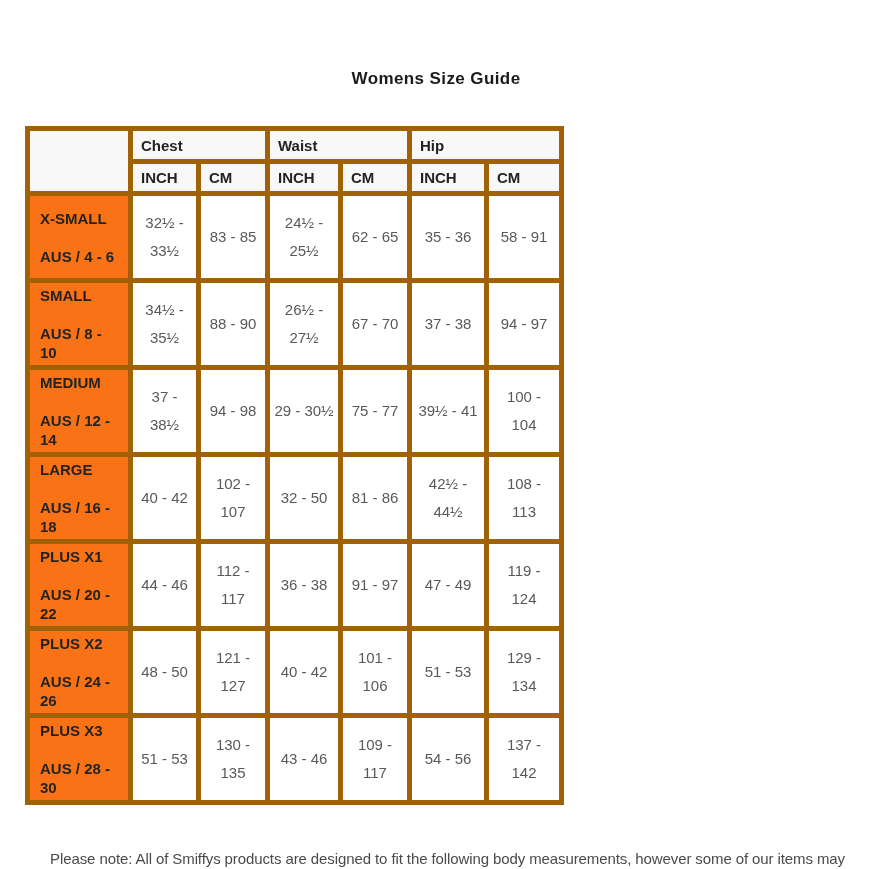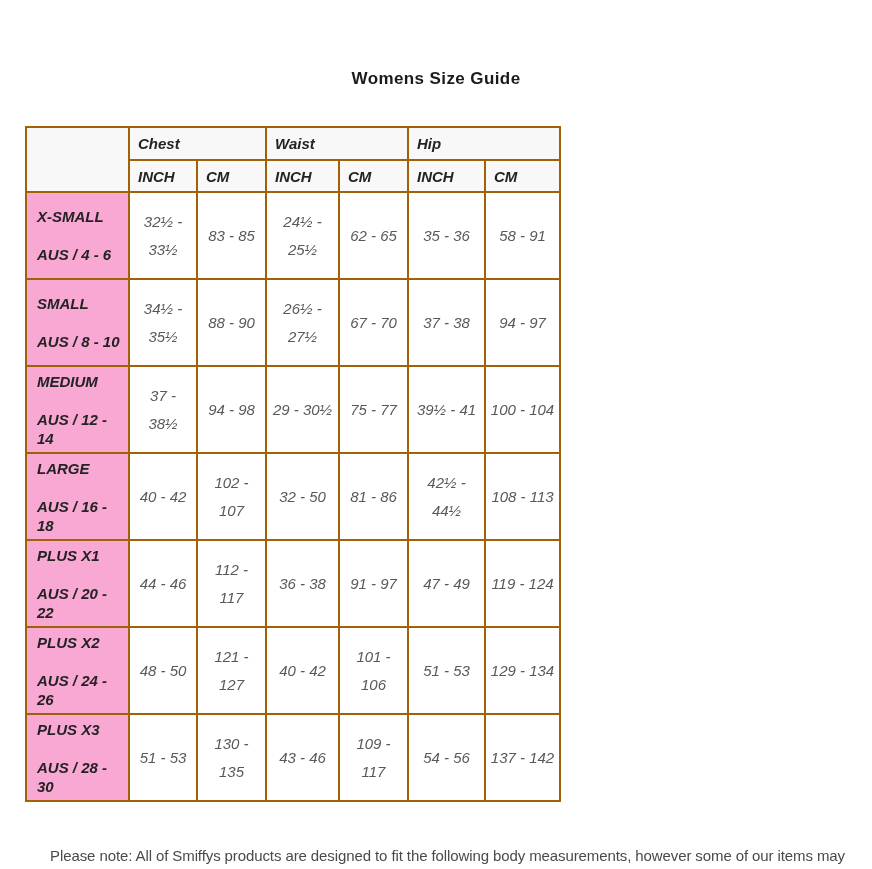--- a/index.html
+++ b/index.html
@@ -21,35 +21,34 @@
   }
 
   table.size-table {
     border-collapse: collapse;
     table-layout: fixed;
     width: 534px;
     margin: 37px 0 0 25px;
     font-size: 15px;
   }
   .size-table th, .size-table td {
-    border: 2px solid #a16207;
-    font-style: italic;
+    border: 5px solid #a16207;
   }
   .size-table thead th {
     background: #f8f8f8;
     text-align: left;
     font-weight: bold;
     color: #232323;
     padding: 5px 8px;
   }
   .size-table thead tr.group-row { height: 33px; }
   .size-table thead tr.unit-row  { height: 32px; }
   .size-table tbody tr { height: 87px; }
   .size-table tbody th.size-cell {
-    background: #f9a8d4;
+    background: #f97316;
     text-align: left;
     vertical-align: middle;
     padding: 0 6px 0 10px;
     font-weight: bold;
     color: #232323;
     font-size: 15px;
   }
   .size-cell .size-name { margin-bottom: 19px; line-height: 19px; }
   .size-cell .size-aus  { line-height: 19px; }
   .size-table tbody td {

